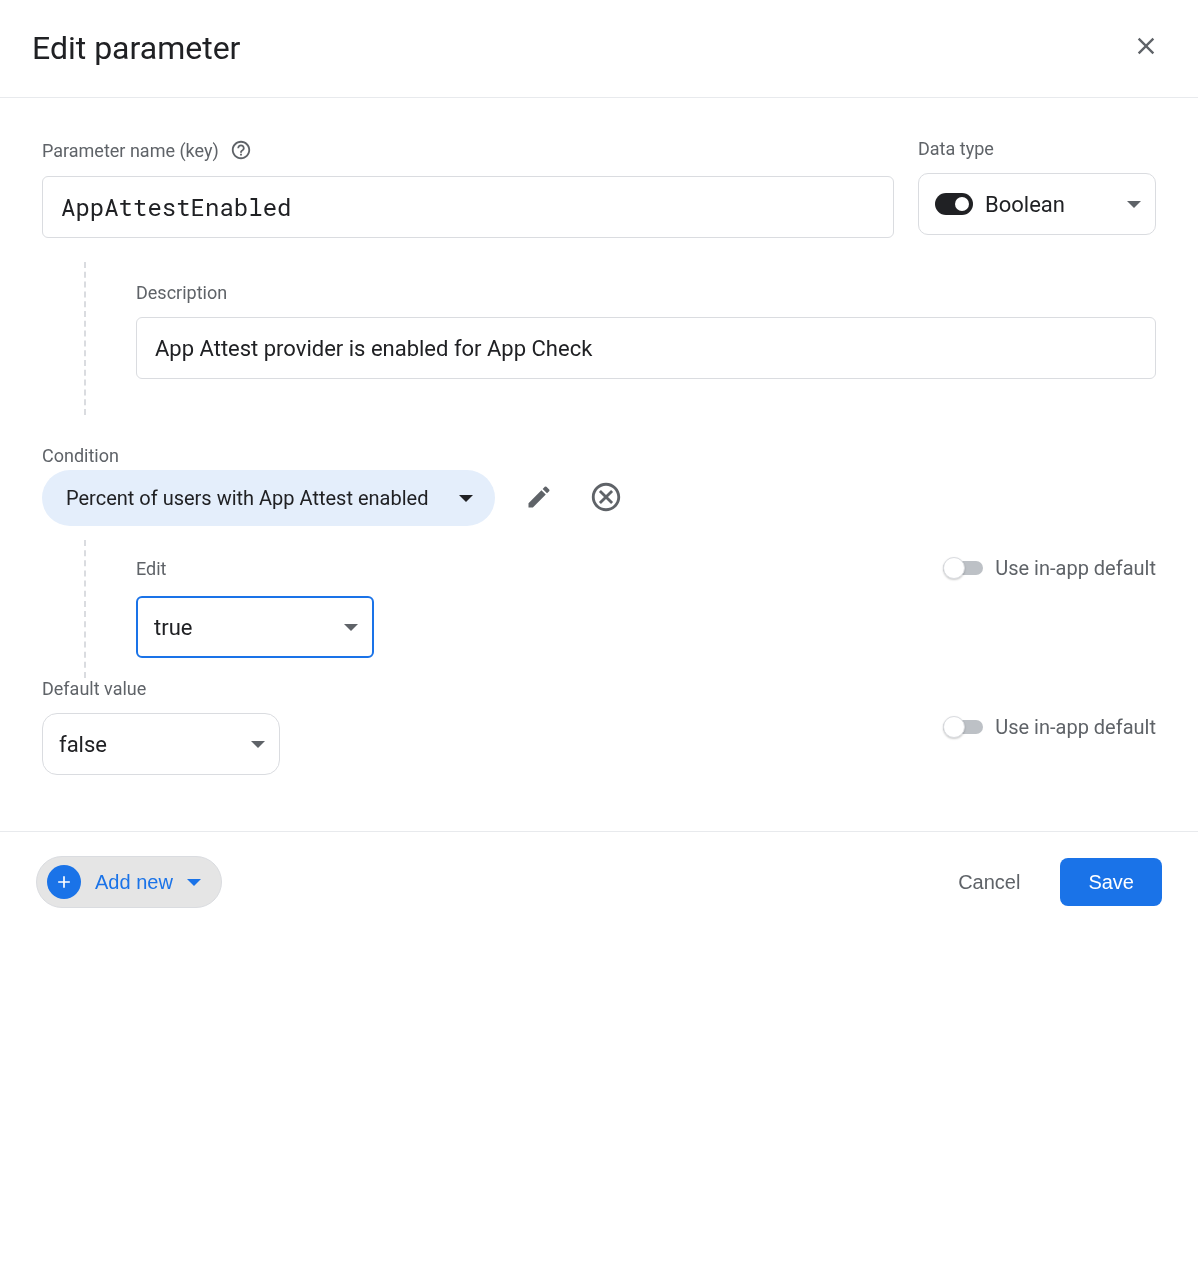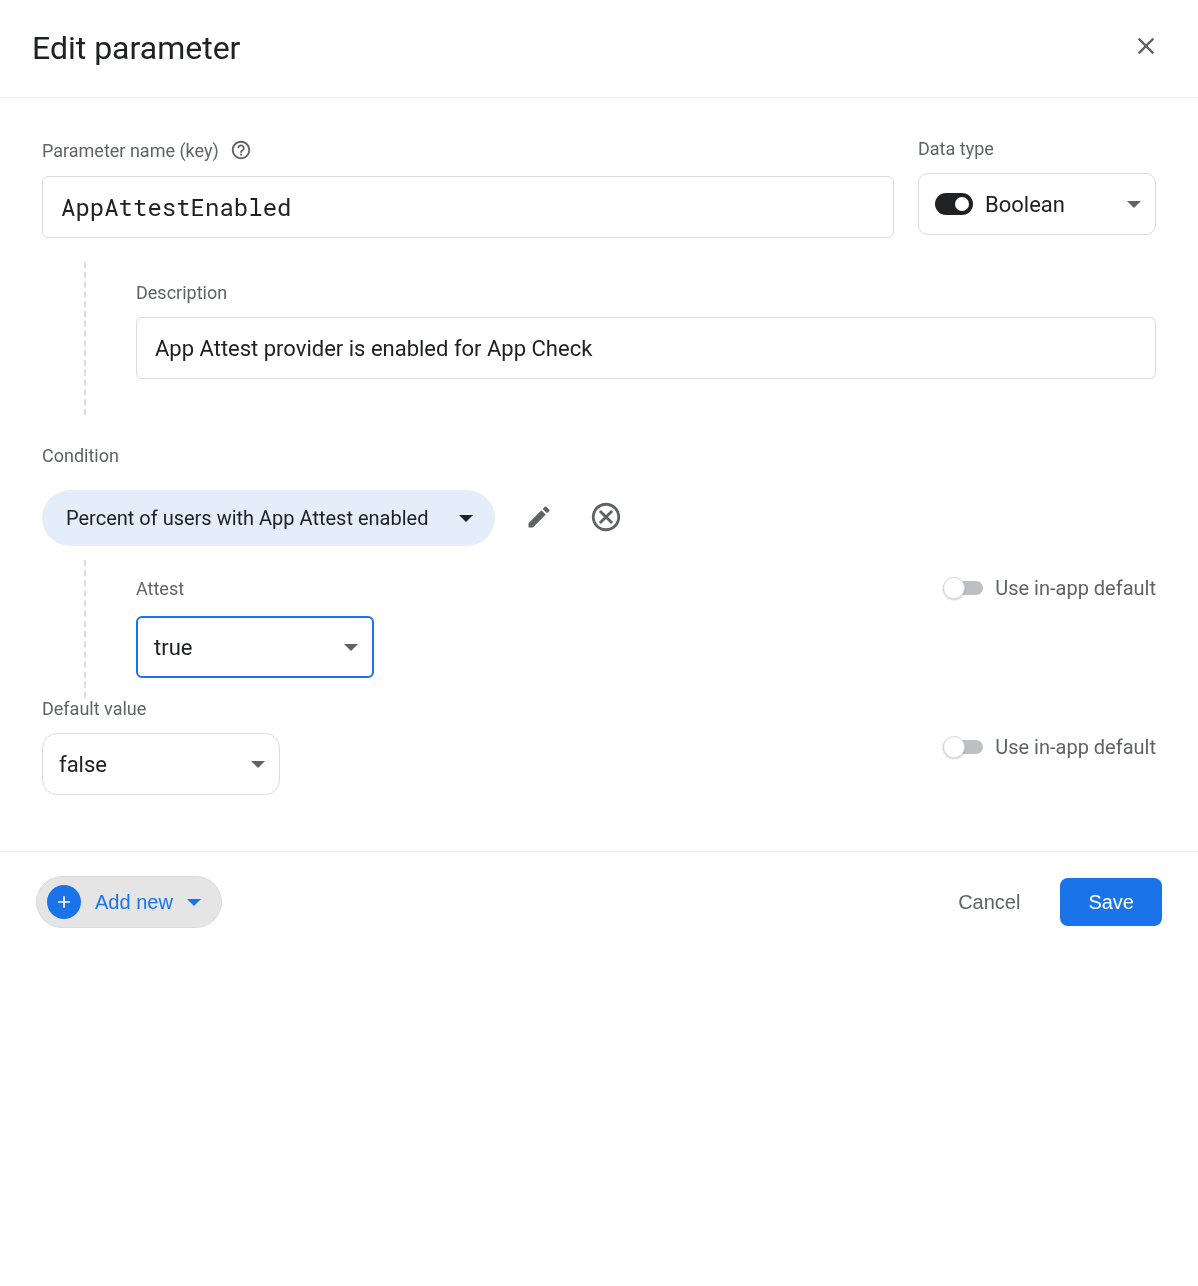--- a/index.html
+++ b/index.html
@@ -129,21 +129,21 @@
     padding: 0 18px;
     color: #202124;
     outline: none;
     background: #fff;
     font-family: inherit;
   }
   .section-label {
     font-size: 18px;
     color: #5f6368;
     margin-top: 30px;
-    margin-bottom: 24px;
+    margin-bottom: 4px;
   }
   .condition-row {
     display: flex;
     align-items: center;
     gap: 24px;
   }
   .chip {
     background: #e4eefb;
     border-radius: 28px;
     height: 56px;
@@ -369,21 +369,21 @@
         <span>
           <svg width="34" height="34" viewBox="0 0 24 24">
               <path fill="currentColor" d="M12 2C6.48 2 2 6.48 2 12s4.48 10 10 10 10-4.48 10-10S17.52 2 12 2zm0 18c-4.41 0-8-3.59-8-8s3.59-8 8-8 8 3.59 8 8-3.59 8-8 8zm3.59-13L12 10.59 8.41 7 7 8.41 10.59 12 7 15.59 8.41 17 12 13.41 15.59 17 17 15.59 13.41 12 17 8.41z"></path>
             </svg>
         </span>
       </button>
     </div>
 
     <div class="indented tight">
       <div class="value-header">
-        <div class="small-label" style="margin-bottom:0">Attest</div>
+        <div class="small-label" style="margin-bottom:0">Edit</div>
         <div class="toggle-group">
           <div class="switch">
             <div class="switch-track"></div>
             <div class="switch-thumb"></div>
           </div>
           <span class="switch-label">Use in-app default</span>
         </div>
       </div>
       <div class="value-dropdown">
         <span class="value-text">true</span>

